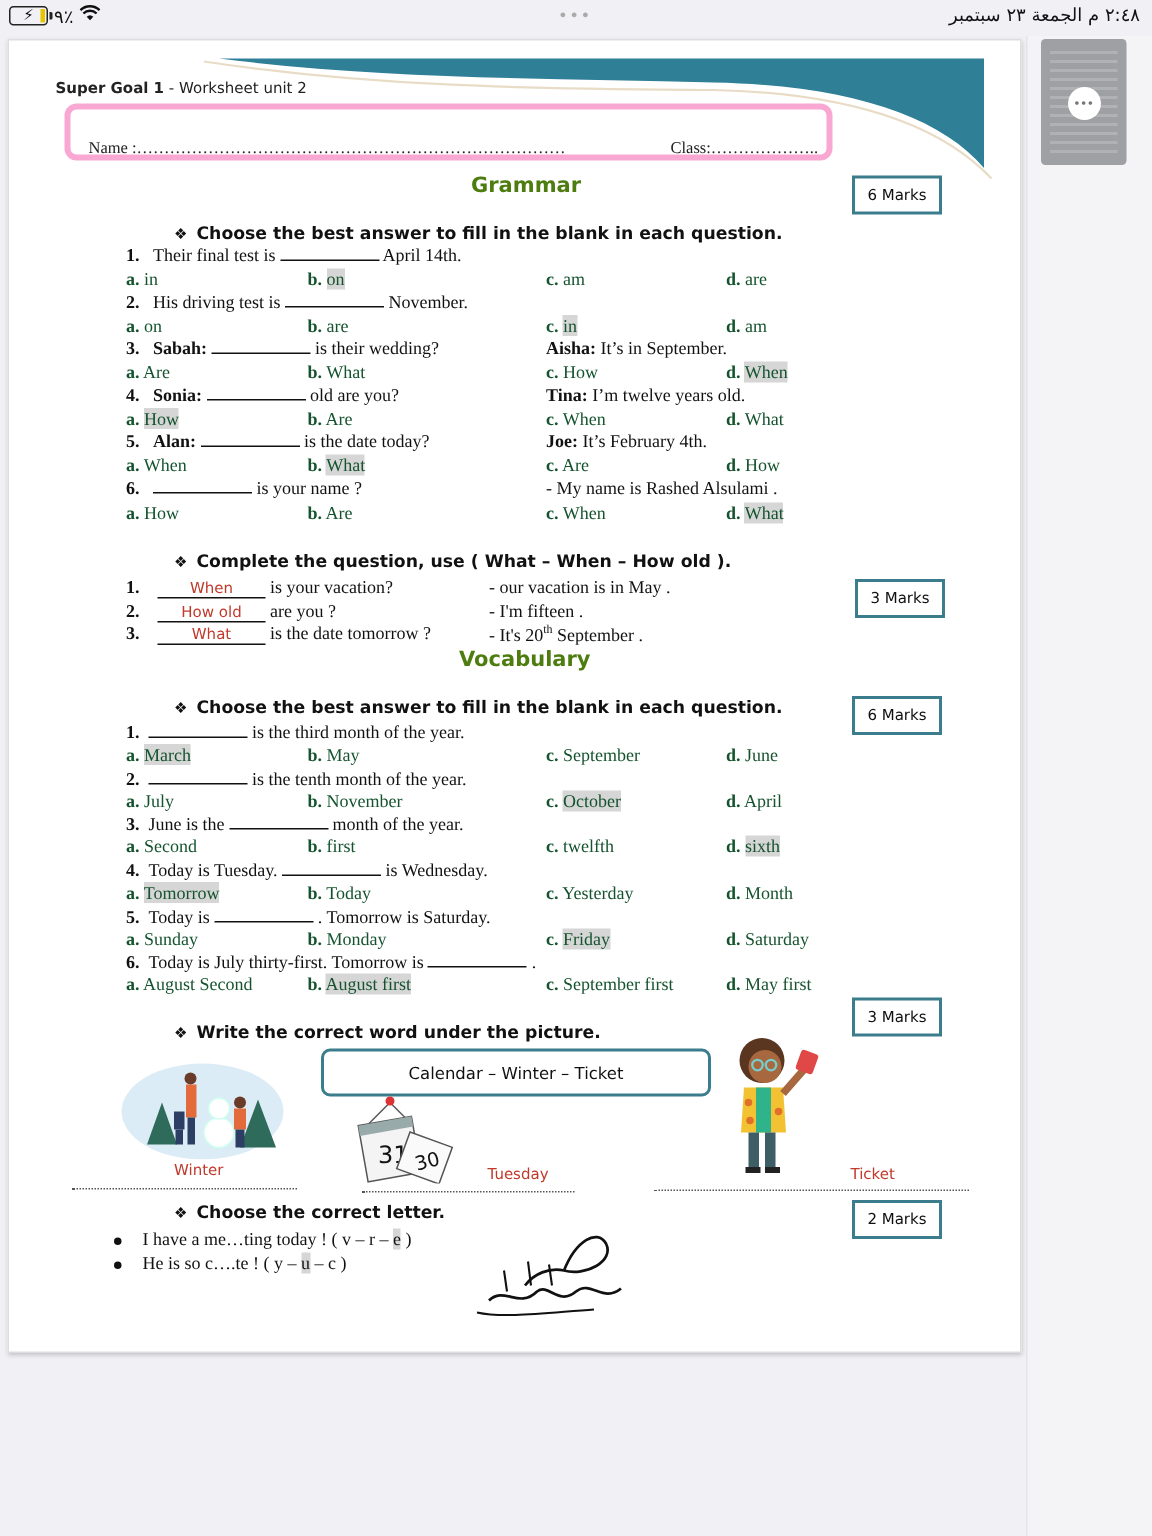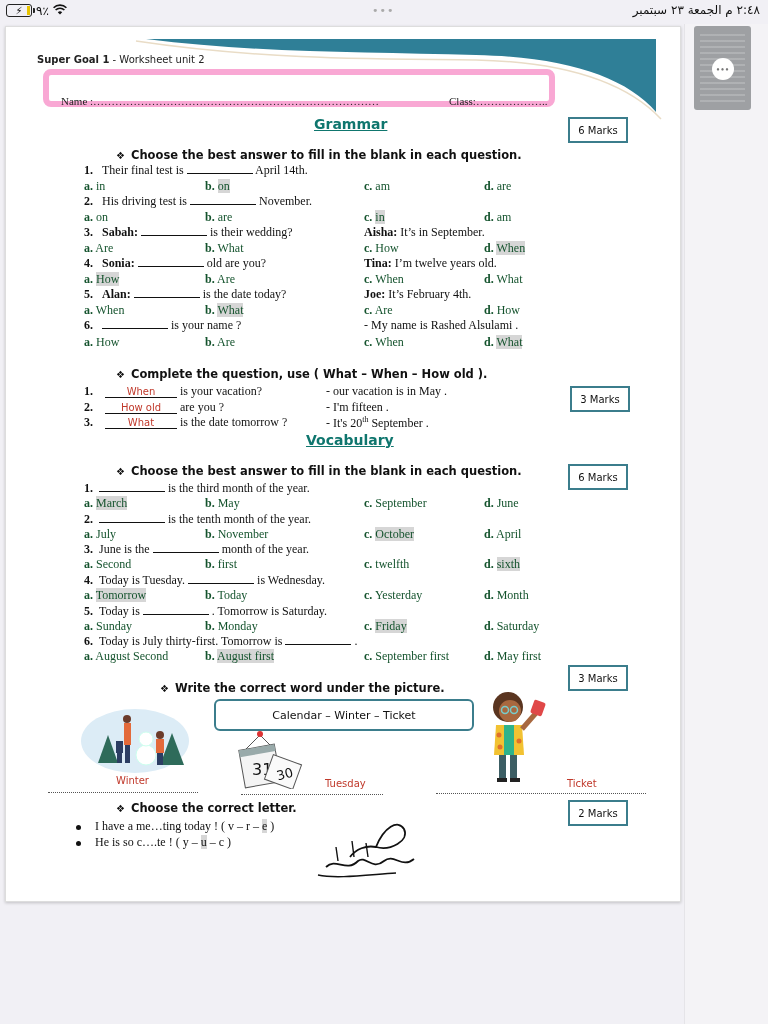--- a/index.html
+++ b/index.html
@@ -20,25 +20,25 @@
   .thumb-panel { position: absolute; left: 684px; top: 24px; width: 84px; height: 1000px; background: #f4f3f6; border-left: 1px solid #e5e4e8; }
   .thumb { position: absolute; left: 9px; top: 2px; width: 57px; height: 84px; background: #9ea0a3; border-radius: 3px; overflow: hidden; }
   .thumb-lines { position:absolute; left:6px; top:8px; right:6px; bottom:6px; background: repeating-linear-gradient(#b7b9bb 0 2px, transparent 2px 6px); opacity: .7; }
   .thumb-more { position: absolute; left: 18px; top: 32px; width: 22px; height: 22px; border-radius: 50%; background: #fff; color: #777; font-size: 10px; display:flex; align-items:center; justify-content:center; letter-spacing: 1px; }
 
   
   .swoosh { position: absolute; left: 0; top: 0; width: 676px; height: 100px; }
 
   .doc-title { position: absolute; left: 31px; top: 27px; font-family: "DejaVu Sans", sans-serif; font-size: 10px; color: #222; }
   .doc-title b { font-weight: bold; }
-  .name-box { position: absolute; left: 37px; top: 42px; width: 512px; height: 38px; border: 6px solid #f9a8d4; border-radius: 8px; background: #fff; }
+  .name-box { position: absolute; left: 37px; top: 42px; width: 512px; height: 38px; border: 4px solid #f9a8d4; border-radius: 8px; background: #fff; }
   .name-label { position: absolute; left: 12px; top: 20px; font-size: 11px; color: #222; }
   .class-label { position: absolute; left: 400px; top: 20px; font-size: 11px; color: #222; }
 
-  .section-head { position: absolute; font-family: "DejaVu Sans", sans-serif; font-weight: bold; font-size: 14px; text-decoration: underline; color: #0f766e; }
+  .section-head { position: absolute; font-family: "DejaVu Sans", sans-serif; font-weight: bold; font-size: 14px; color: #4d7c0f; }
   .marks { position: absolute; width: 60px; height: 26px; border: 2px solid #3b7d8c; background: #fff; font-family: "DejaVu Sans", sans-serif; font-size: 10px; display: flex; align-items: center; justify-content: center; color: #111; }
 
   .instr { position: absolute; font-family: "DejaVu Sans", sans-serif; font-weight: bold; font-size: 11.5px; color: #111; white-space: nowrap; }
   .instr .bullet { font-size: 10px; margin-right: 6px; }
 
   .line { position: absolute; font-size: 12px; color: #111; white-space: nowrap; }
   .line b { font-weight: bold; }
   .opt { position: absolute; font-size: 12px; color: #14532d; white-space: nowrap; }
   .opt b { font-weight: bold; }
   .hl { background: #d6d6d6; }
@@ -99,21 +99,21 @@
   <div class="instr" style="left:110px;top:340px;"><span class="bullet">❖</span><span>Complete the question, use ( What – When – How old ).</span></div>
   <div class="marks" style="left:564px;top:359px;">3 Marks</div>
   <div id="complete-q"></div>
 
   <div class="section-head" style="left:300px;top:405px;">Vocabulary</div>
   <div class="instr" style="left:110px;top:437px;"><span class="bullet">❖</span><span>Choose the best answer to fill in the blank in each question.</span></div>
   <div class="marks" style="left:562px;top:437px;">6 Marks</div>
   <div id="vocab-q"></div>
 
   <div class="marks" style="left:562px;top:638px;">3 Marks</div>
-  <div class="instr" style="left:110px;top:654px;margin-left:44px;"><span class="bullet">❖</span><span>Write the correct word under the picture.</span></div>
+  <div class="instr" style="left:110px;top:654px;"><span class="bullet">❖</span><span>Write the correct word under the picture.</span></div>
   <div class="word-box">Calendar – Winter – Ticket</div>
 
   <svg style="position:absolute;left:74px;top:676px;" width="110" height="70" viewBox="0 0 110 70">
     <ellipse cx="55" cy="38" rx="54" ry="32" fill="#dcecf6"></ellipse>
     <polygon points="18,60 28,32 38,60" fill="#2e6b5a"></polygon>
     <polygon points="80,62 92,30 104,62" fill="#2e6b5a"></polygon>
     <circle cx="66" cy="52" r="10" fill="#fff" stroke="#cfe"></circle>
     <circle cx="66" cy="36" r="7" fill="#fff" stroke="#cfe"></circle>
     <rect x="44" y="20" width="7" height="22" fill="#e36a3a"></rect>
     <rect x="45" y="42" width="5" height="18" fill="#2c3e63"></rect>

